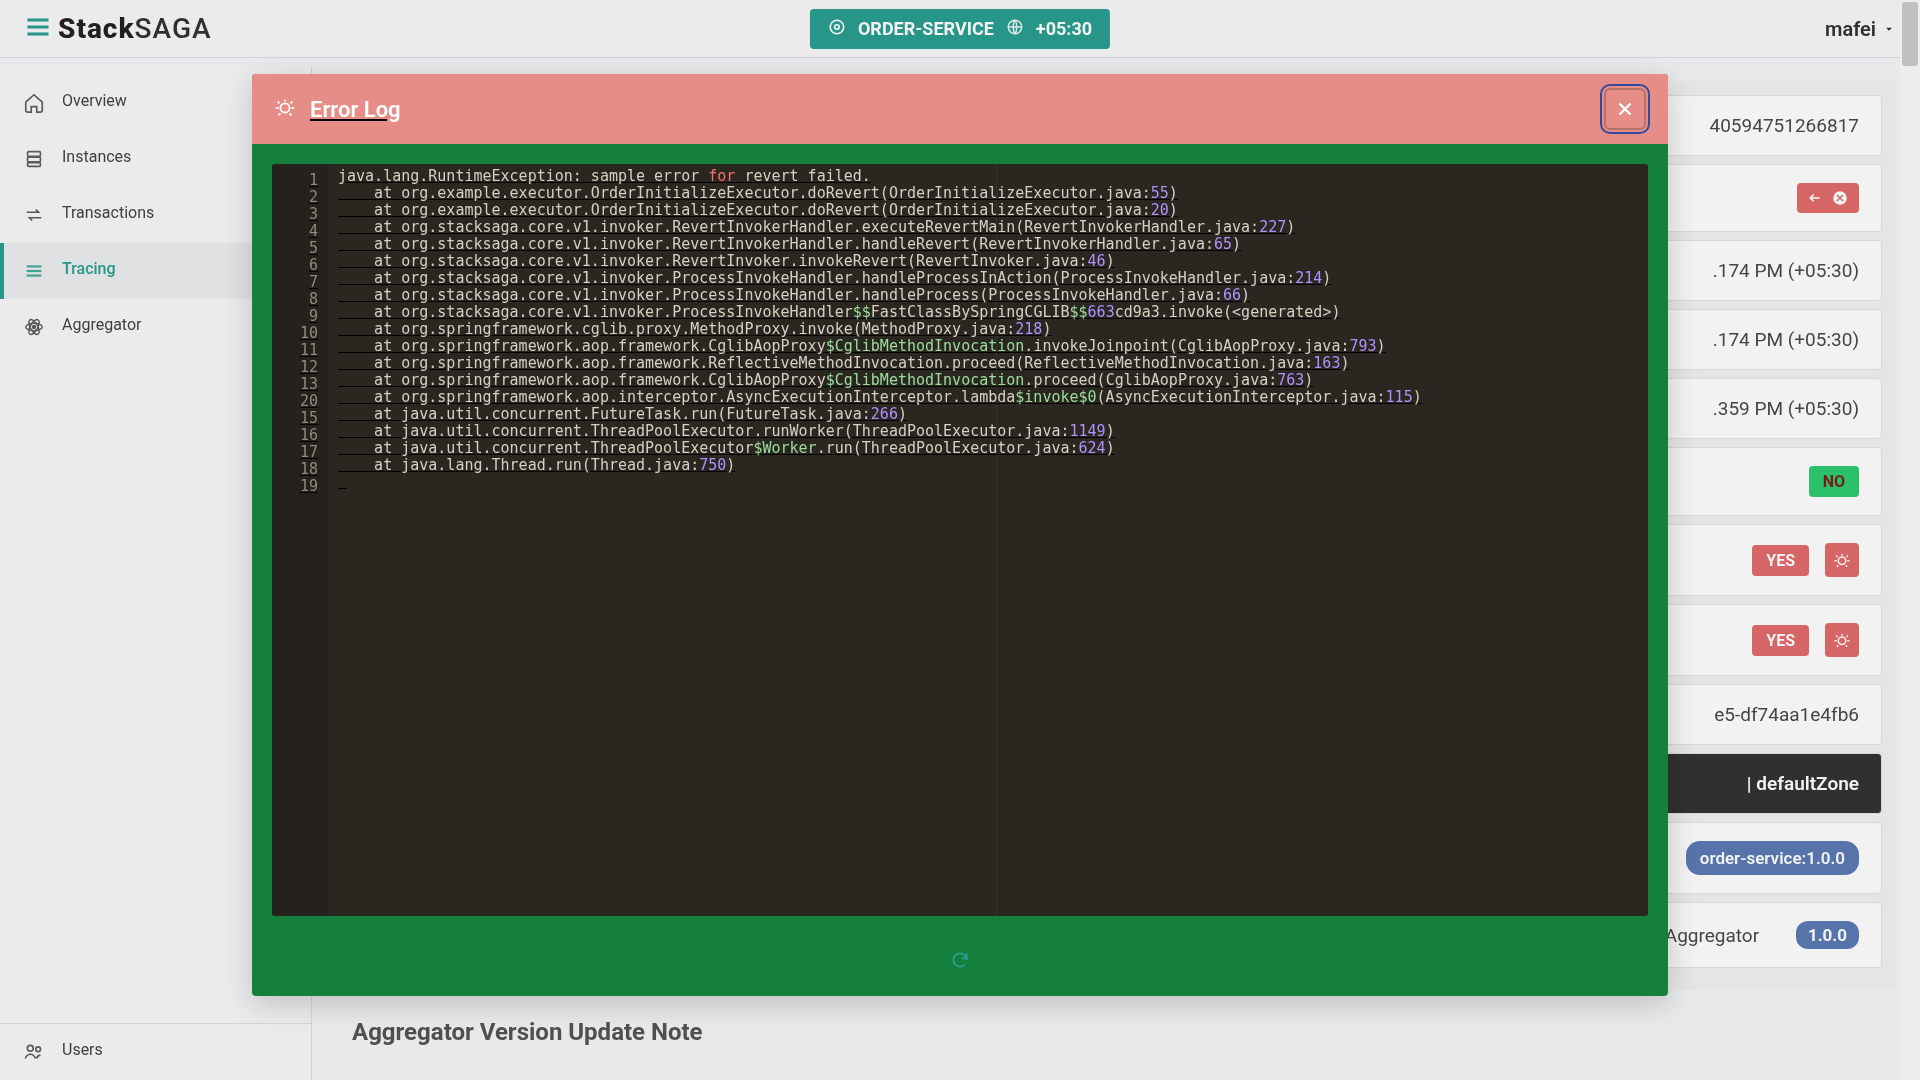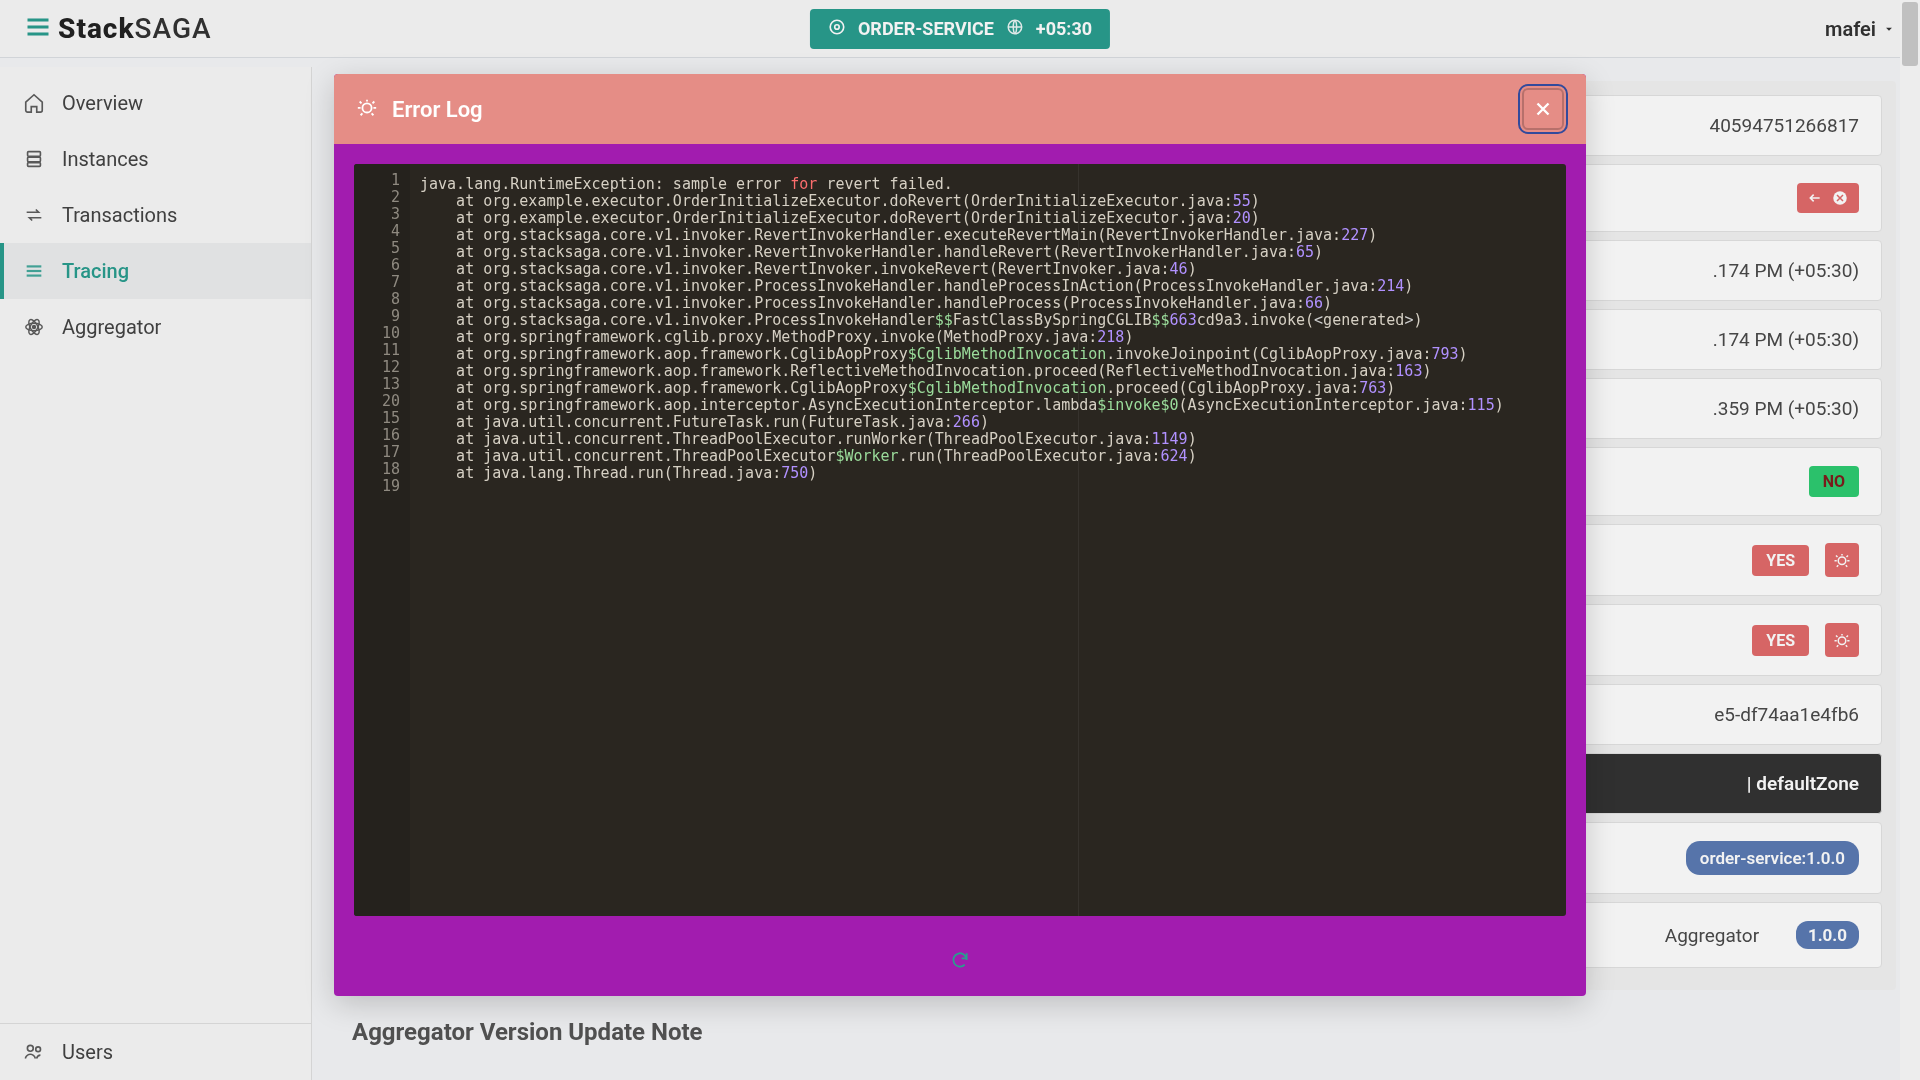--- a/index.html
+++ b/index.html
@@ -14,48 +14,48 @@
 .logo-mark { color: #2a9d8f; }
 .logo-text { font-size: 28px; font-weight: 500; color: #333; letter-spacing: 1px; }
 .logo-text b { font-weight: 800; color: #222; }
 .center-pill { position: absolute; left: 50%; transform: translateX(-50%); background: #2a9d8f; color: #fff; border-radius: 4px; padding: 9px 18px; display: flex; align-items: center; gap: 12px; font-size: 18px; font-weight: 700; }
 .center-pill .sep-icon { opacity: .9; }
 .user-menu { margin-left: auto; font-size: 20px; font-weight: 600; color: #333; display: flex; align-items: center; gap: 6px; }
 
 
 .sidebar { position: absolute; top: 67px; left: 0; bottom: 0; width: 312px; background: #f8f8f8; border-right: 1px solid #e0e0e0; display: flex; flex-direction: column; }
 .nav { padding-top: 8px; flex: 1; overflow-y: auto; }
-.nav-item { display: flex; align-items: flex-start; gap: 16px; padding: 16px 22px; color: #444; font-size: 20px; cursor: pointer; position: relative; }
+.nav-item { display: flex; align-items: flex-start; gap: 16px; padding: 16px 22px; color: #444; font-size: 16px; cursor: pointer; position: relative; }
 .nav-item.active { background: #eceeef; color: #2a9d8f; font-weight: 500; }
 .nav-item.active::before { content: ""; position: absolute; left: 0; top: 0; bottom: 0; width: 4px; background: #2a9d8f; }
 .nav-item .icon { width: 24px; height: 24px; display: flex; align-items: center; justify-content: center; opacity: .85; }
 .nav-bottom { border-top: 1px solid #e0e0e0; }
 
 
 .main { position: absolute; top: 67px; left: 312px; right: 0; bottom: 0; padding: 14px 24px; overflow: hidden; }
 .bg-card { background: #f2f2f2; border-radius: 4px; padding: 14px; margin-left: auto; width: 1470px; }
 .bg-row { background: #fff; border: 1px solid #e3e3e3; border-radius: 4px; padding: 18px 22px; display: flex; justify-content: flex-end; align-items: center; gap: 16px; margin-bottom: 8px; color: #4a4a4a; font-size: 19px; }
 .badge-revert { display: inline-flex; align-items: center; gap: 8px; background: #e26b6b; color: #fff; padding: 6px 10px; border-radius: 4px; }
 .badge-no { background: #2ecc71; color: #7f1d1d; padding: 6px 14px; border-radius: 4px; font-weight: 700; font-size: 16px; }
 .badge-yes { background: #e26b6b; color: #fff; padding: 6px 14px; border-radius: 4px; font-weight: 700; font-size: 16px; }
 .bug-btn { background: #e26b6b; color: #fff; width: 34px; height: 34px; border-radius: 4px; display: flex; align-items: center; justify-content: center; }
 .pill-service { background: #5b7bb4; color: #fff; padding: 7px 14px; border-radius: 14px; font-size: 17px; font-weight: 600; }
 .pill-ver { background: #5b7bb4; color: #fff; padding: 4px 12px; border-radius: 12px; font-size: 17px; font-weight: 700; }
 .section-heading { font-size: 24px; font-weight: 700; color: #555; padding: 28px 16px 14px; }
 
 
 .modal-wrap { position: absolute; inset: 0; display: flex; align-items: flex-start; justify-content: center; padding-top: 74px; }
-.modal { width: 1252px; background: #a21caf; border-radius: 4px; box-shadow: 0 8px 30px rgba(0,0,0,.18); overflow: hidden; }
+.modal { width: 1416px; background: #15803d; border-radius: 4px; box-shadow: 0 8px 30px rgba(0,0,0,.18); overflow: hidden; text-decoration: underline; }
 .modal-head { background: #e58d86; color: #fff; display: flex; align-items: center; padding: 14px 22px; gap: 14px; font-size: 22px; font-weight: 600; }
 .modal-head .close { margin-left: auto; width: 42px; height: 42px; border: 2px solid rgba(0,0,0,.2); border-radius: 6px; display: flex; align-items: center; justify-content: center; cursor: pointer; outline: 2px solid #324a9c; outline-offset: 2px; }
 .modal-body { padding: 20px; }
 .code-outer { background: #2a2620; border-radius: 3px; overflow: hidden; }
 .code-scroll { height: 752px; overflow: auto; display: flex; position: relative; }
 .gutter { background: #25221d; color: #8f8a80; text-align: right; font-family: Menlo, Consolas, monospace; font-size: 15px; line-height: 17px; padding: 8px 10px; user-select: none; min-width: 56px; }
-.code { font-family: Menlo, Consolas, monospace; font-size: 15px; line-height: 17px; padding: 12px 10px; color: #d6d0c4; white-space: pre; flex: 1; position: relative; }
+.code { font-family: Menlo, Consolas, monospace; font-size: 15px; line-height: 17px; padding: 4px 10px; color: #d6d0c4; white-space: pre; flex: 1; position: relative; }
 .vline { position: absolute; top: 0; bottom: 0; left: 668px; width: 1px; background: rgba(255,255,255,.06); }
 .tok-kw { color: #fc6d6d; }
 .tok-num { color: #b191ff; }
 .tok-sym { color: #9bdc9b; }
 .tok-angle { color: #cdcdcd; }
 .modal-foot { display: flex; justify-content: center; padding: 14px 0 22px; }
 .refresh-icon { color: #2a9d8f; }
 
 
 .fake-scroll { position: absolute; top: 0; right: 0; width: 20px; bottom: 0; background: #ededed; }

